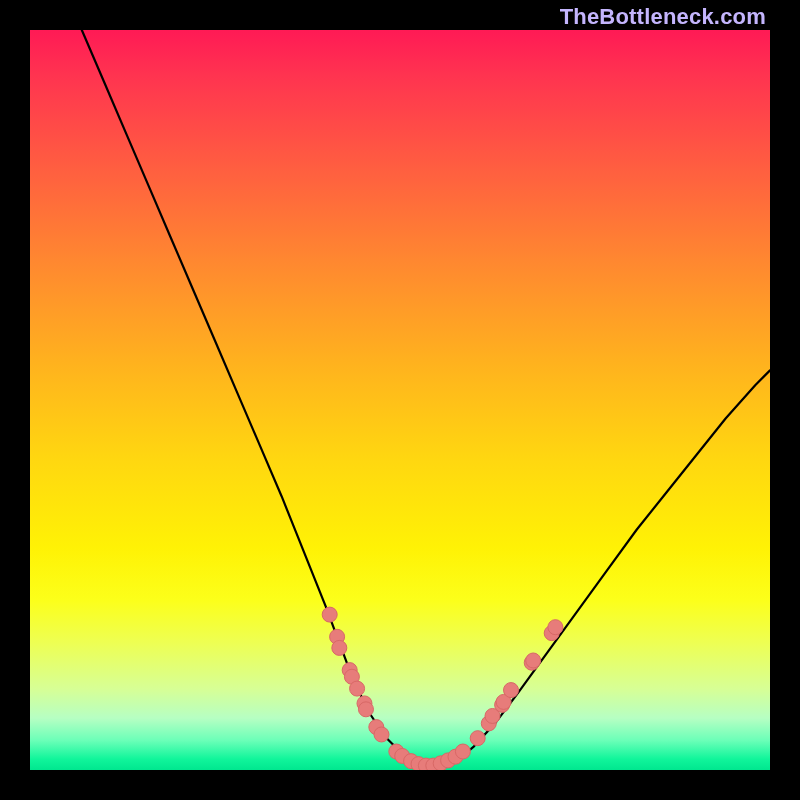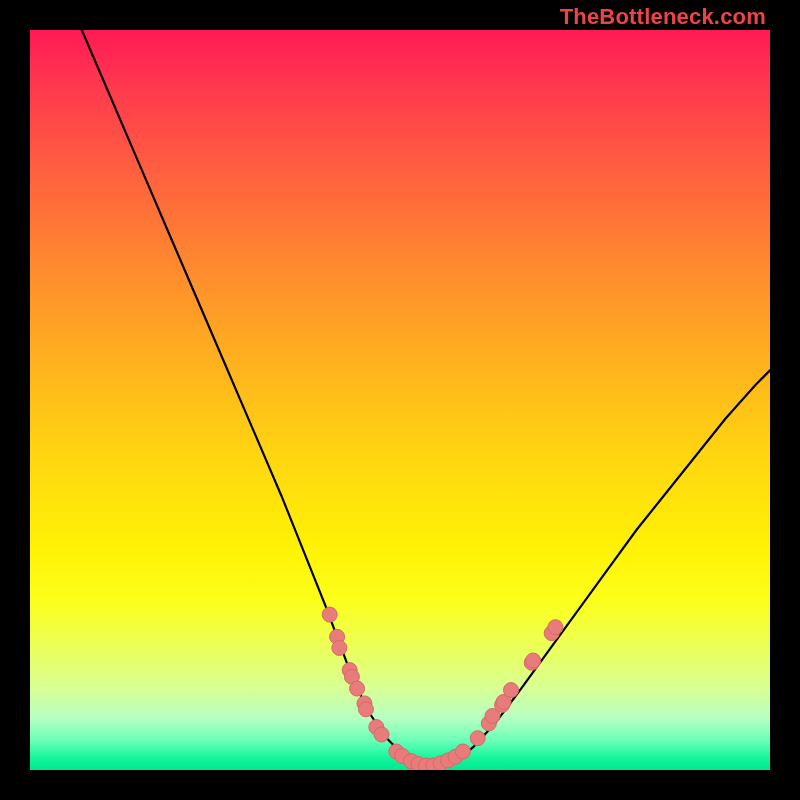--- a/index.html
+++ b/index.html
@@ -48,21 +48,21 @@
       #b6ffc3 93%,
       #6bffb8 96%,
       #11f59b 98.5%,
       #00e78f 100%
     );
   }
   .watermark {
     position: absolute;
     top: 4px;
     right: 34px;
-    color: #ef4444;
+    color: #c4b5fd;
     font-size: 22px;
     font-weight: 600;
     letter-spacing: 0.2px;
     font-family: Arial, Helvetica, sans-serif;
   }
   svg.curve {
     position: absolute;
     top: 0;
     left: 0;
     width: 100%;

